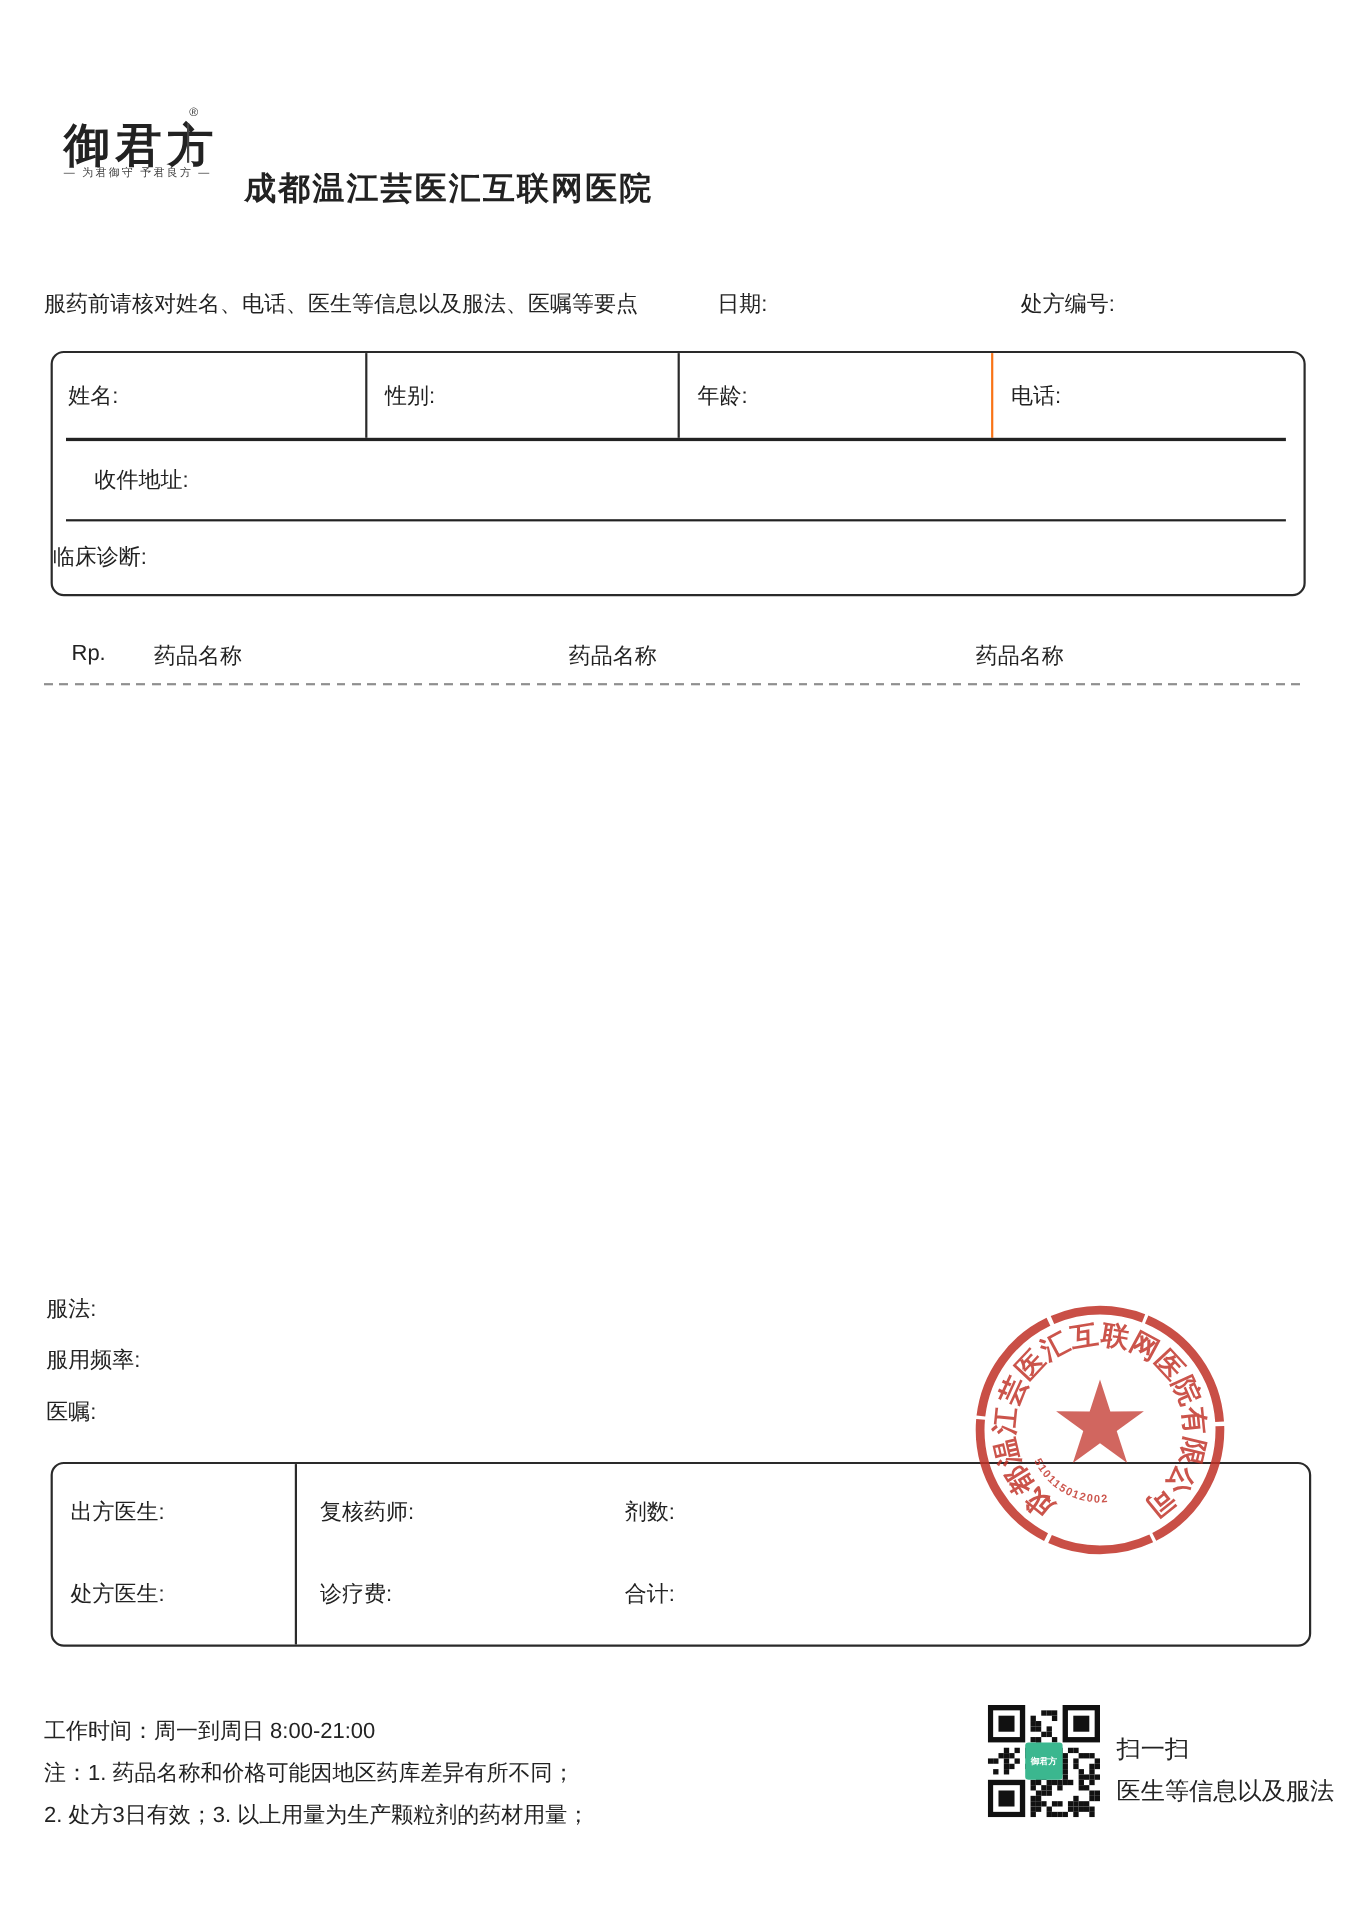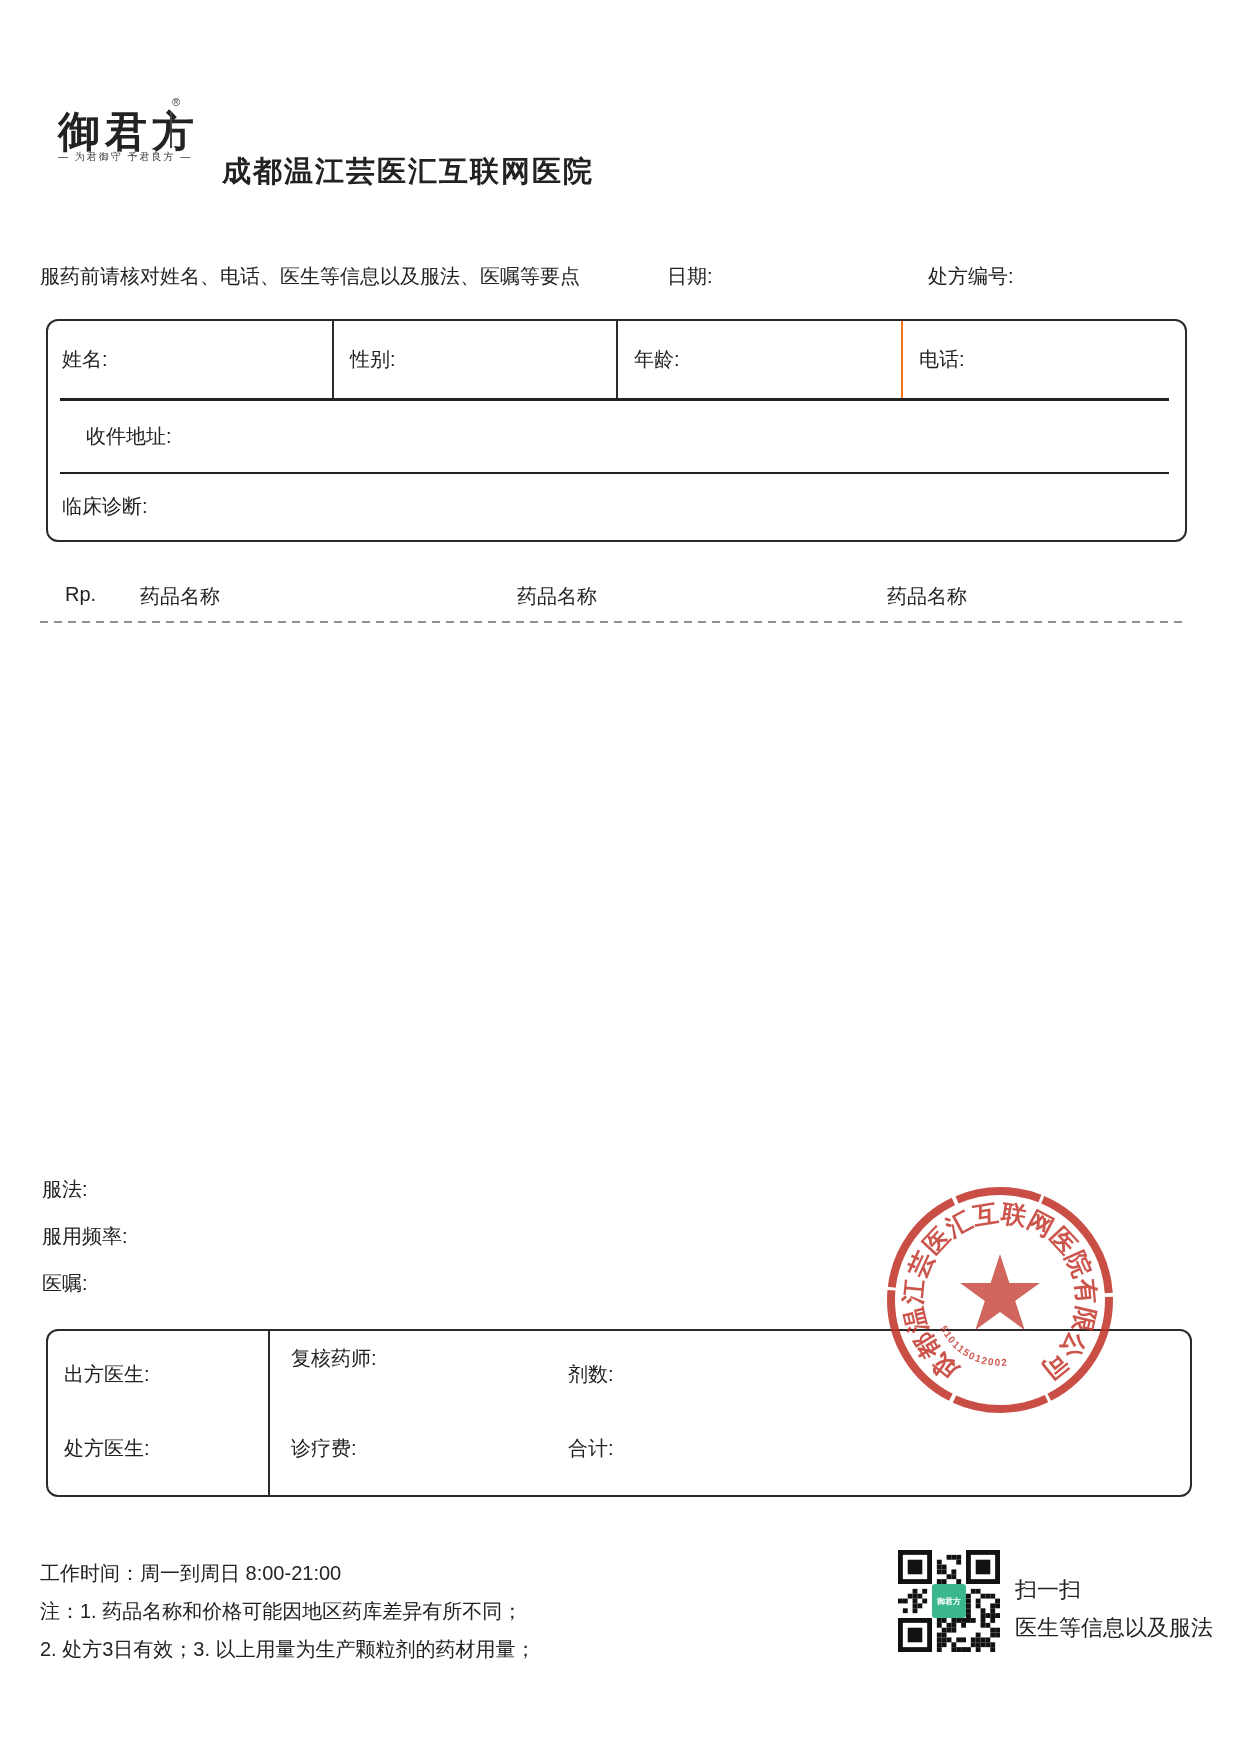--- a/index.html
+++ b/index.html
@@ -12,57 +12,57 @@
   
   .logo-text{left:58px;top:104px;font-family:"Liberation Serif","DejaVu Serif",serif;
     font-weight:700;font-size:42px;letter-spacing:5px;color:#222;}
   .logo-reg{left:172px;top:96px;font-size:11px;color:#333;}
   .logo-bar{left:170px;top:112px;width:2px;height:36px;background:#444;}
   .logo-tagline{left:58px;top:150px;font-size:10px;letter-spacing:2px;color:#3a3a3a;white-space:nowrap;}
   .hospital-name{left:222px;top:104px;font-size:29px;font-weight:700;letter-spacing:2px;color:#222;margin-top:48px;}
 
   
   .notice-text{left:40px;top:263px;font-size:20px;color:#222;}
-  .date-label{left:667px;top:263px;font-size:20px;color:#222;}
+  .date-label{left:652px;top:263px;font-size:20px;color:#222;}
   .rxno-label{left:928px;top:263px;font-size:20px;color:#222;}
 
   
   .patient-box{left:46px;top:319px;width:1137px;height:219px;border:2px solid #2a2a2a;border-radius:12px;}
   .pcell{position:absolute;top:0;height:77px;display:flex;align-items:center;}
   .pcell span{font-size:20px;color:#222;}
   .pc1{left:0;width:284px;padding-left:14px;box-sizing:border-box;}
   .pc2{left:284px;width:316px;padding-left:16px;box-sizing:border-box;border-left:2px solid #2a2a2a;}
   .pc3{left:568px;width:285px;padding-left:16px;box-sizing:border-box;border-left:2px solid #2a2a2a;}
   .pc4{left:853px;width:284px;padding-left:16px;box-sizing:border-box;border-left:2px solid #f97316;}
   .pline1{position:absolute;left:12px;right:16px;top:77px;height:3px;background:#222;}
   .prow2{position:absolute;left:0;top:80px;width:100%;height:71px;display:flex;align-items:center;padding-left:24px;}
   .prow2 span{font-size:20px;color:#222;padding-left:14px;}
   .pline2{position:absolute;left:12px;right:16px;top:151px;height:2px;background:#222;}
   .prow3{position:absolute;left:0;top:153px;width:100%;height:64px;display:flex;align-items:center;}
-  .prow3 span{font-size:20px;color:#222;padding-left:14px;}
+  .prow3 span{font-size:20px;color:#222;}
 
   
   .rp-label{left:65px;top:583px;font-size:20px;color:#222;}
   .med-col1{left:140px;top:583px;font-size:20px;color:#222;}
   .med-col2{left:517px;top:583px;font-size:20px;color:#222;}
   .med-col3{left:887px;top:583px;font-size:20px;color:#222;}
   .dashed-line{left:40px;top:621px;width:1148px;height:2px;
     background:repeating-linear-gradient(90deg,#8f8f8f 0 8px,transparent 8px 14px);}
 
   
   .usage-method{left:42px;top:1176px;font-size:20px;color:#222;}
   .usage-freq{left:42px;top:1223px;font-size:20px;color:#222;}
   .usage-advice{left:42px;top:1270px;font-size:20px;color:#222;}
 
   
   .signoff-box{left:46px;top:1329px;width:1142px;height:164px;border:2px solid #2a2a2a;border-radius:12px;background:transparent;}
   .sdivider{position:absolute;left:220px;top:0;width:2px;height:100%;background:#2a2a2a;}
   .slabel{position:absolute;font-size:20px;color:#222;white-space:nowrap;}
   .s11{left:16px;top:30px;}
-  .s12{left:243px;top:14px;}
+  .s12{left:243px;top:30px;}
   .s13{left:520px;top:30px;}
   .s21{left:16px;top:104px;}
   .s22{left:243px;top:104px;}
   .s23{left:520px;top:104px;}
 
   
   .stamp{left:875px;top:1175px;width:250px;height:250px;opacity:0.9;z-index:5;}
 
   
   .hours{left:40px;top:1560px;font-size:20px;color:#222;}

